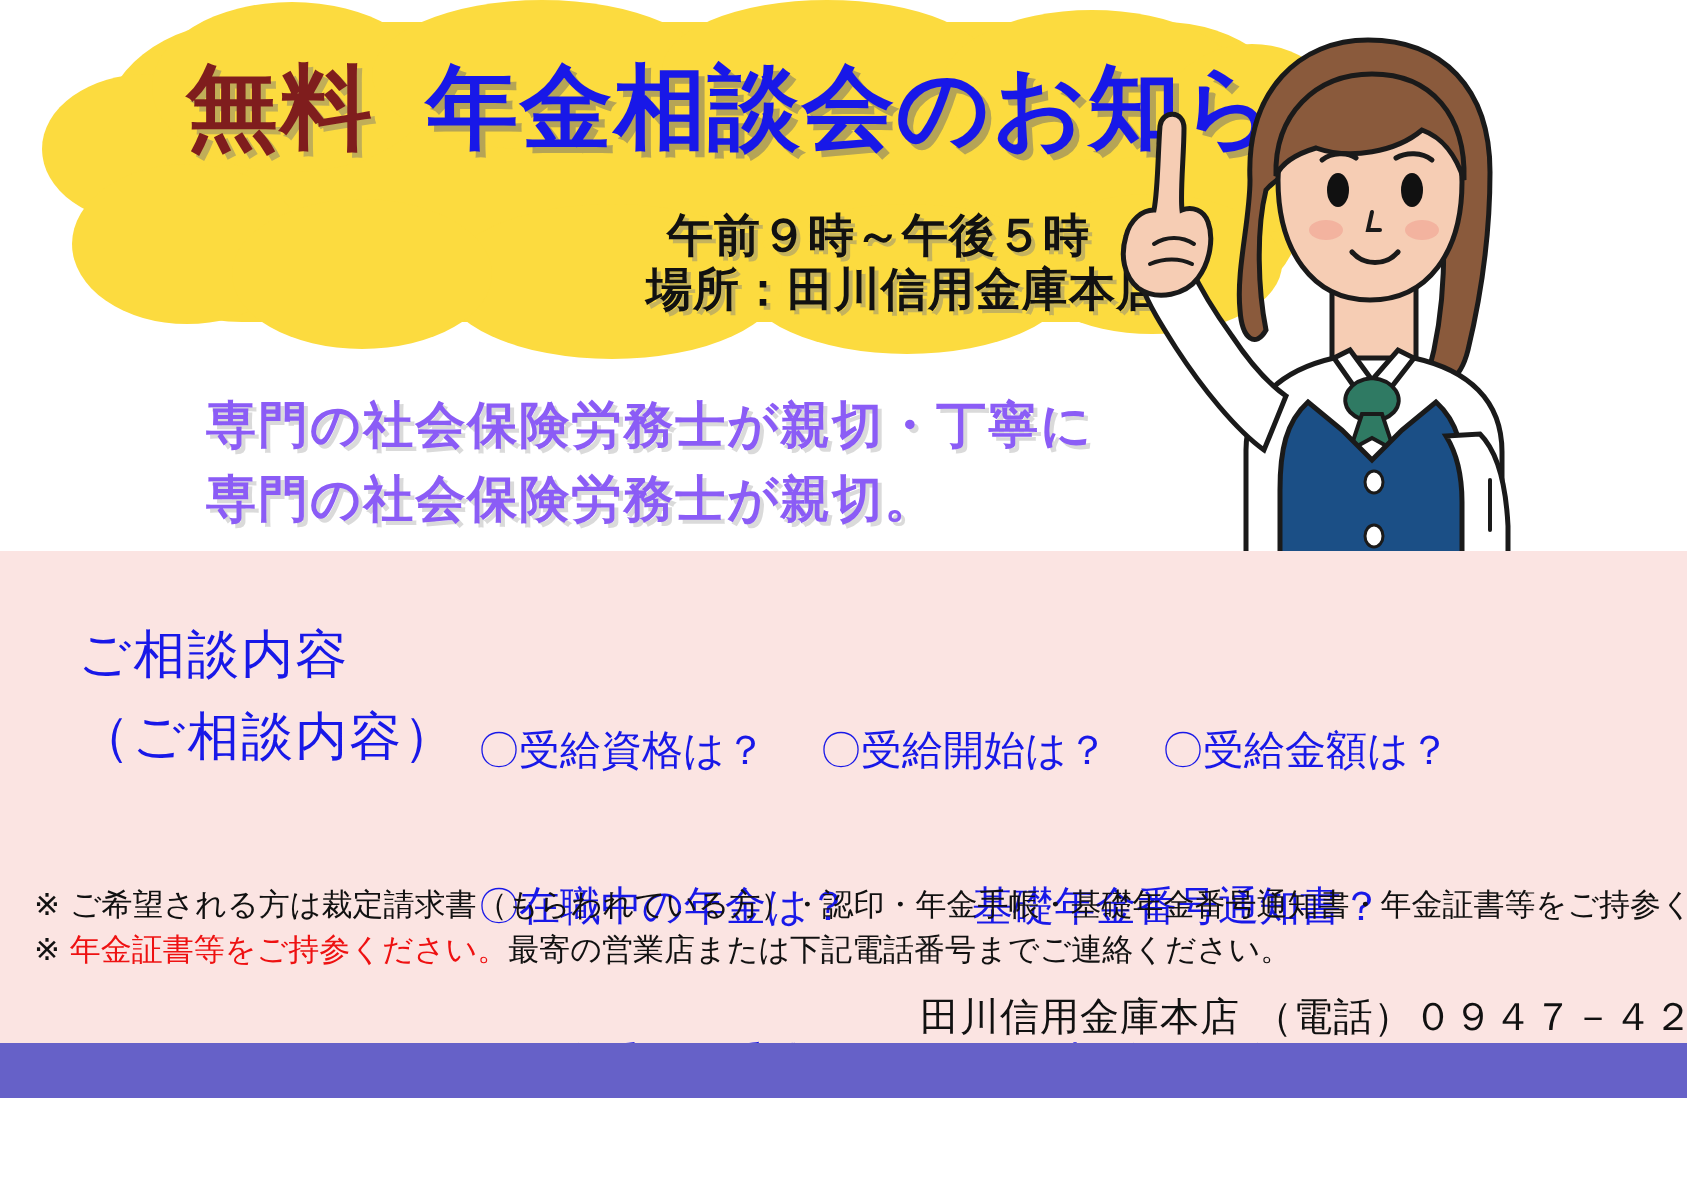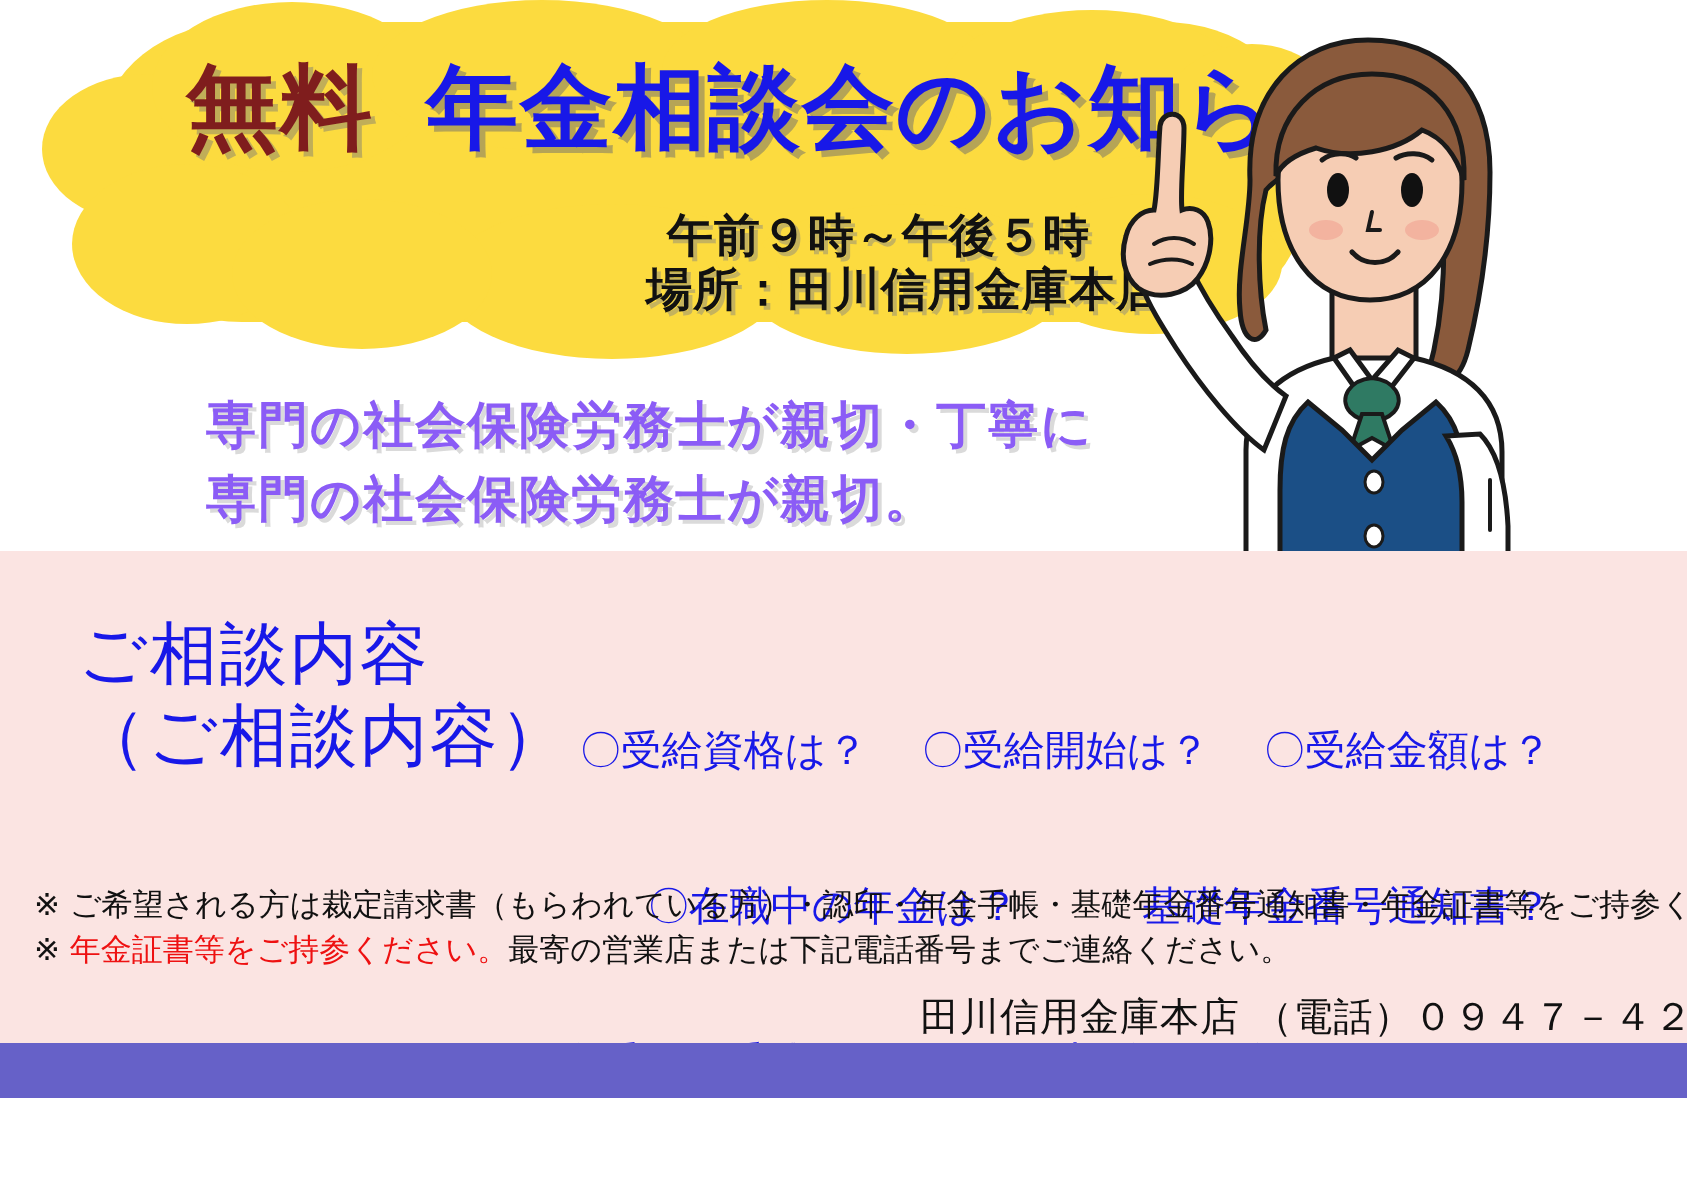--- a/index.html
+++ b/index.html
@@ -80,35 +80,35 @@
 
   
   .pink-panel{
     position:absolute;left:0;top:551px;width:1687px;height:492px;
     background:#fbe4e2;
   }
 
   
   .panel-label{
     position:absolute;left:78px;top:613px;
-    font-size:68px;color:#1818e8;line-height:82px;white-space:nowrap;
+    font-size:52px;color:#1818e8;line-height:82px;white-space:nowrap;
     font-family:"DejaVu Sans","Liberation Sans",sans-serif;
     letter-spacing:2px;
   }
 
   
   .qgrid{
     position:absolute;left:478px;top:620px;
     font-size:41px;color:#1818e8;
     font-family:"DejaVu Sans","Liberation Sans",sans-serif;
     white-space:pre;
     line-height:52px;
     letter-spacing:0px;
   }
-  .qrow{display:block;text-align:right;}
+  .qrow{display:block;}
 
   
   .notes{
     position:absolute;left:34px;top:882px;
     font-size:31px;line-height:45px;color:#111111;white-space:nowrap;
     font-family:"DejaVu Sans","Liberation Sans",sans-serif;
   }
   .note-red{color:#ee1111;}
   .note-line{display:block;}
 

